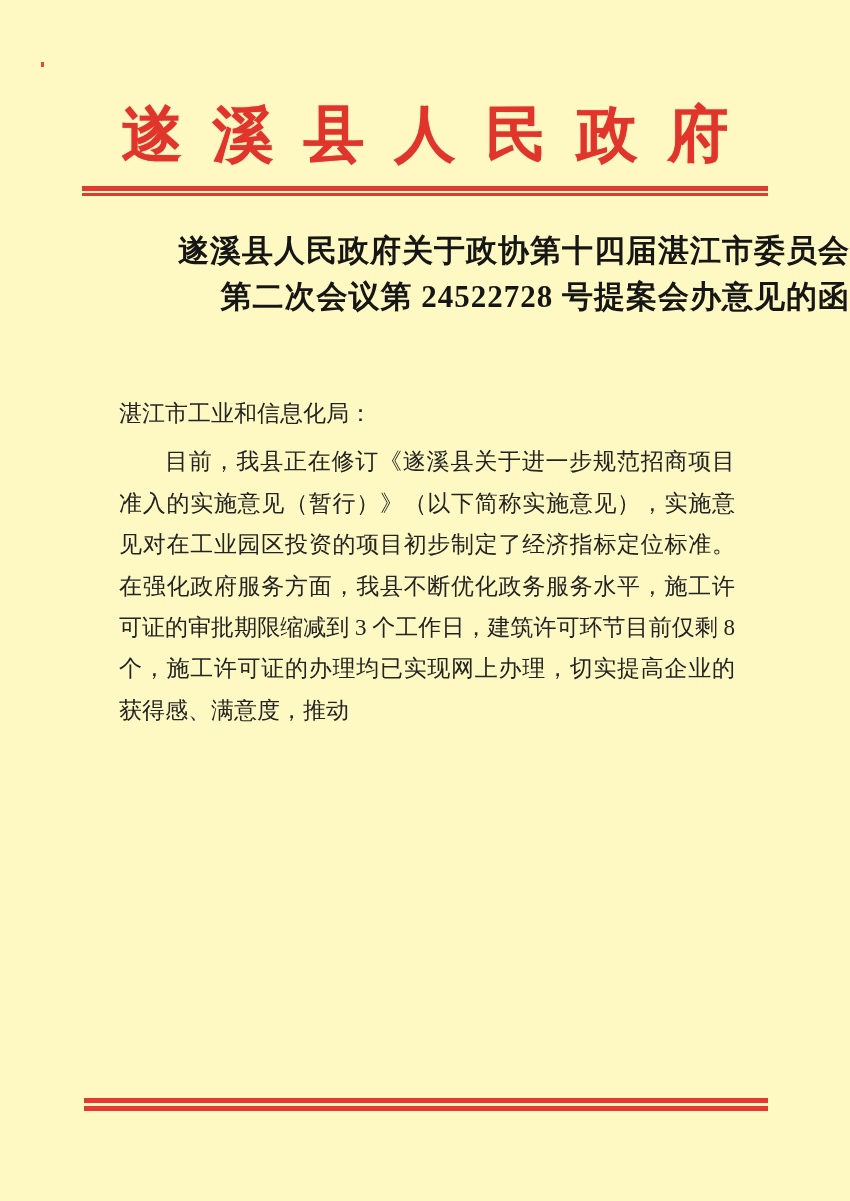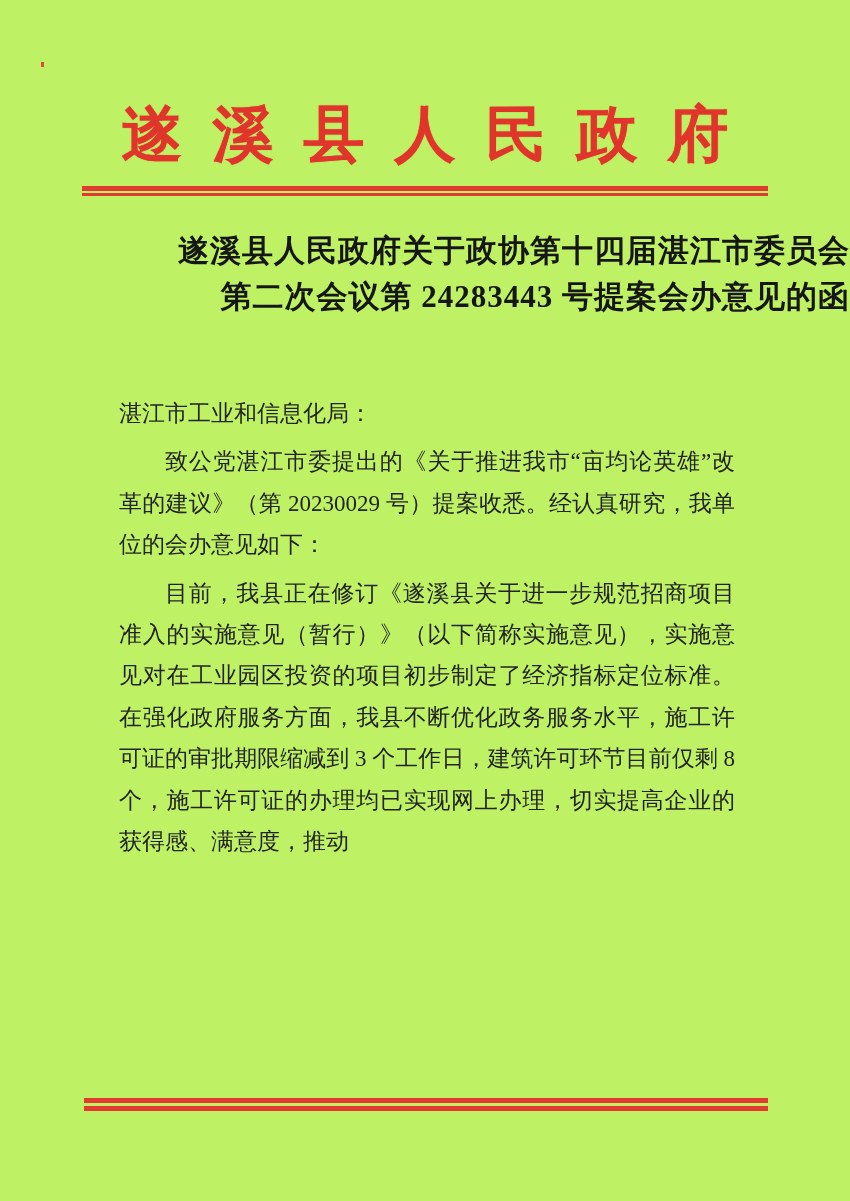--- a/index.html
+++ b/index.html
@@ -5,21 +5,21 @@
   html, body {
     margin: 0;
     padding: 0;
     background: #ffffff;
     font-family: "Liberation Serif", "DejaVu Serif", serif;
   }
   .page {
     position: relative;
     width: 850px;
     height: 1201px;
-    background: #bef264;
+    background: #fef9c3;
     overflow: hidden;
     margin: 0 auto;
   }
   
   .artifact-dot {
     position: absolute;
     left: 41px;
     top: 62px;
     width: 3px;
     height: 5px;
@@ -106,24 +106,23 @@
   <div class="artifact-dot"></div>
 
   <div class="org-name-row">
     <div class="org-name">遂溪县人民政府</div>
   </div>
 
   <div class="header-rule"></div>
 
   <div class="doc-title">
     <div>遂溪县人民政府关于政协第十四届湛江市委员会</div>
-    <div>第二次会议第 24283443 号提案会办意见的函</div>
+    <div>第二次会议第 24522728 号提案会办意见的函</div>
   </div>
 
   <div class="doc-body">
     <p>湛江市工业和信息化局：</p>
-    <p class="indented">致公党湛江市委提出的《关于推进我市“亩均论英雄”改革的建议》（第 20230029 号）提案收悉。经认真研究，我单位的会办意见如下：</p>
     <p class="indented">目前，我县正在修订《遂溪县关于进一步规范招商项目准入的实施意见（暂行）》（以下简称实施意见），实施意见对在工业园区投资的项目初步制定了经济指标定位标准。在强化政府服务方面，我县不断优化政务服务水平，施工许可证的审批期限缩减到 3 个工作日，建筑许可环节目前仅剩 8 个，施工许可证的办理均已实现网上办理，切实提高企业的获得感、满意度，推动</p>
   </div>
 
   <div class="footer-rule"></div>
 
 </div>
 
 </body></html>

